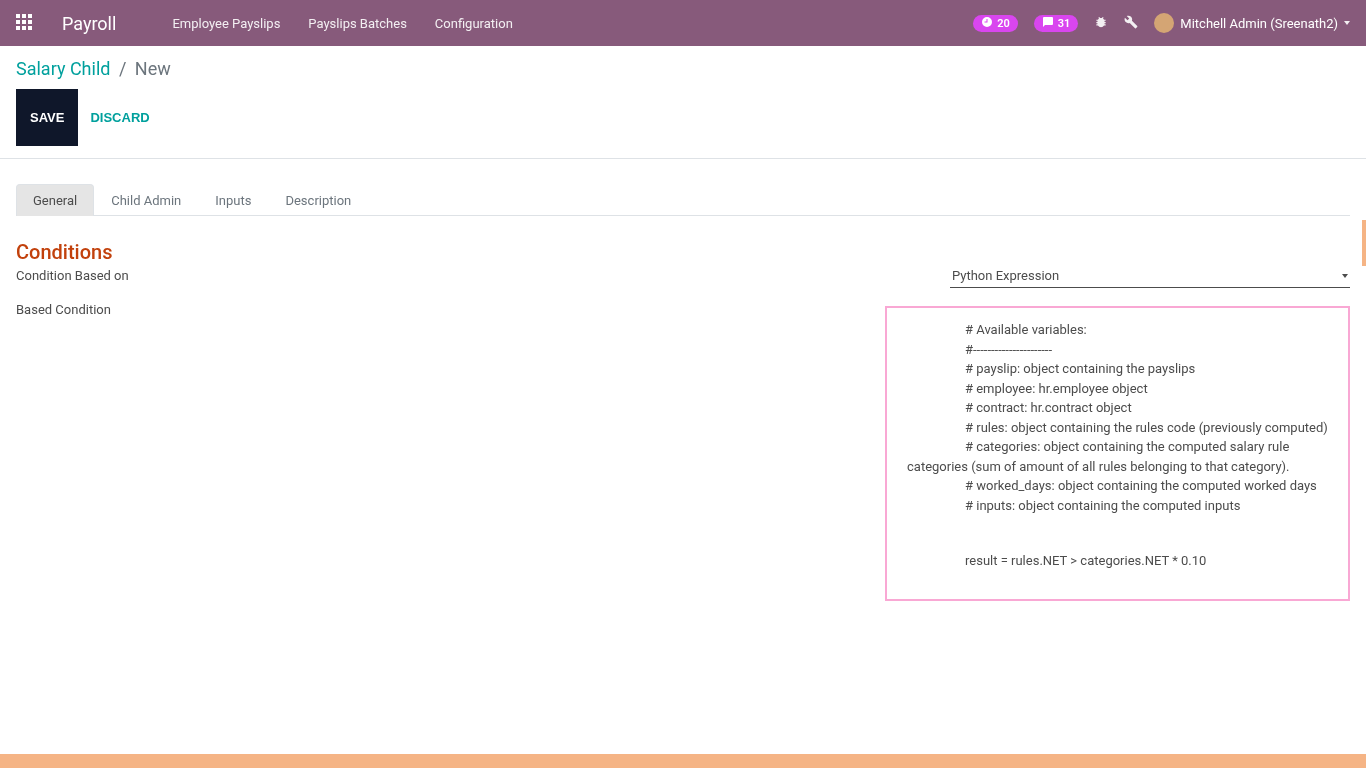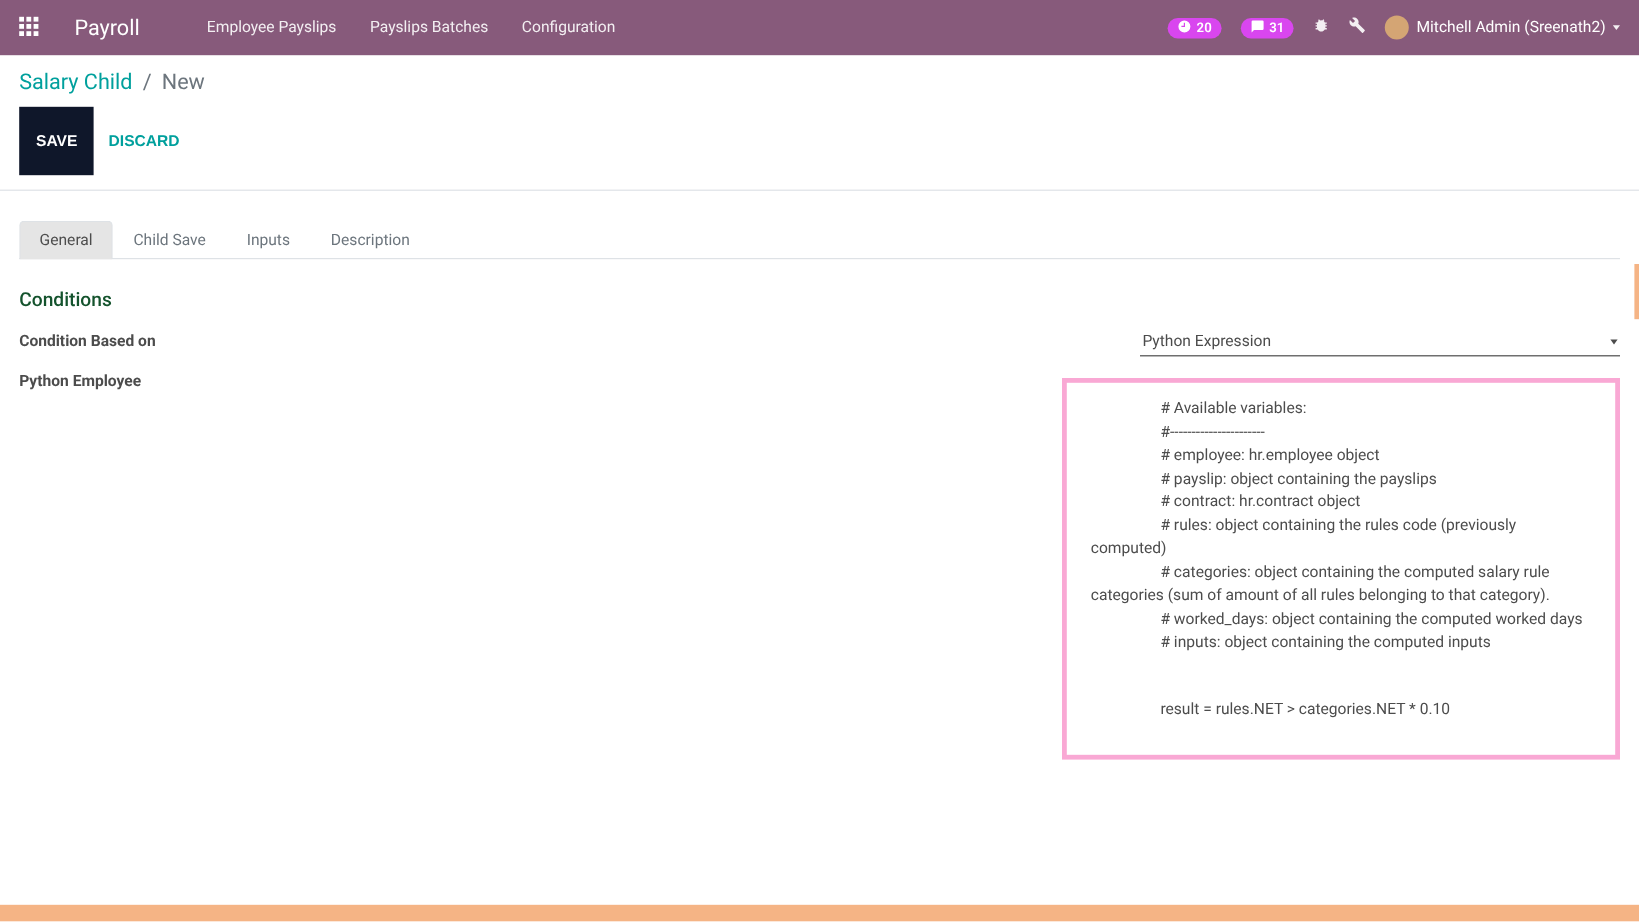--- a/index.html
+++ b/index.html
@@ -31,31 +31,31 @@
   .btn-discard { background: none; border: none; color: #00a09d; font-size: 13px; font-weight: 600; cursor: pointer; text-transform: uppercase; }
 
   .divider { border-bottom: 1px solid #dee2e6; }
 
   .form-body { padding: 24px 16px; }
   .tabs { display: flex; border-bottom: 1px solid #dee2e6; }
   .tab { padding: 8px 16px; color: #6c757d; cursor: pointer; border: 1px solid transparent; border-bottom: none; position: relative; top: 1px; }
   .tab.active { background: #e5e5e5; border-color: #dee2e6; color: #4c4c4c; border-radius: 4px 4px 0 0; }
   
   .section { margin-top: 24px; }
-  .section-title { font-size: 16px; color: #14532d; font-weight: 500; margin-bottom: 14px; }
+  .section-title { font-size: 20px; color: #c2410c; font-weight: 500; margin-bottom: 0; }
   
   .form-row { display: flex; margin-bottom: 10px; align-items: flex-start; }
-  .form-label { width: 200px; font-size: 13px; font-weight: 700; color: #4c4c4c; padding-top: 4px; }
+  .form-label { width: 200px; font-size: 13px; font-weight: 400; color: #4c4c4c; padding-top: 4px; }
   .form-spacer { flex: 1; }
   .form-control-wrap { width: 430px; }
   
   .select-input { display: flex; justify-content: space-between; align-items: center; border-bottom: 1px solid #4c4c4c; padding: 4px 2px; cursor: pointer; font-size: 13px; color: #4c4c4c; }
   .select-caret { border-left: 3px solid transparent; border-right: 3px solid transparent; border-top: 4px solid #4c4c4c; }
 
-  .python-box { border: 4px solid #f9a8d4; padding: 12px 20px 28px 20px; margin-top: 8px; font-size: 13px; line-height: 1.5; color: #4c4c4c; width: 465px; margin-left: -35px; background: #fff; }
+  .python-box { border: 2px solid #f9a8d4; padding: 12px 20px 28px 20px; margin-top: 8px; font-size: 13px; line-height: 1.5; color: #4c4c4c; width: 465px; margin-left: -35px; background: #fff; }
   .python-box .indent { text-indent: 58px; }
 
   .bottom-bar { position: absolute; bottom: 0; left: 0; right: 0; height: 14px; background: #f5b485; }
   .right-edge { position: absolute; right: 0; top: 220px; width: 4px; height: 46px; background: #f5b485; }
 </style>
 </head>
 <body>
 
 <div class="navbar">
   <div class="apps-icon">
@@ -126,48 +126,48 @@
 <div class="actions-row">
   <button class="btn-save">Save</button>
   <button class="btn-discard">Discard</button>
 </div>
 
 <div class="divider"></div>
 
 <div class="form-body">
   <div class="tabs">
     <div class="tab active">General</div>
-    <div class="tab">Child Save</div>
+    <div class="tab">Child Admin</div>
     <div class="tab">Inputs</div>
     <div class="tab">Description</div>
   </div>
 
   <div class="section">
     <div class="section-title">Conditions</div>
 
     <div class="form-row">
       <div class="form-label">Condition Based on</div>
       <div class="form-spacer"></div>
       <div class="form-control-wrap" style="width:400px">
         <div class="select-input">
           <span>Python Expression</span>
           <div class="select-caret"></div>
         </div>
       </div>
     </div>
 
     <div class="form-row">
-      <div class="form-label">Python Employee</div>
+      <div class="form-label">Based Condition</div>
       <div class="form-spacer"></div>
       <div class="form-control-wrap">
         <div class="python-box">
           <div class="indent"># Available variables:</div>
           <div class="indent">#----------------------</div>
+          <div class="indent"># payslip: object containing the payslips</div>
           <div class="indent"># employee: hr.employee object</div>
-          <div class="indent"># payslip: object containing the payslips</div>
           <div class="indent"># contract: hr.contract object</div>
           <div class="indent"># rules: object containing the rules code (previously computed)</div>
           <div class="indent"># categories: object containing the computed salary rule categories (sum of amount of all rules belonging to that category).</div>
           <div class="indent"># worked_days: object containing the computed worked days</div>
           <div class="indent"># inputs: object containing the computed inputs</div>
           <div style="height:18px"></div>
           <div style="height:18px"></div>
           <div class="indent">result = rules.NET &gt; categories.NET * 0.10</div>
         </div>
       </div>

